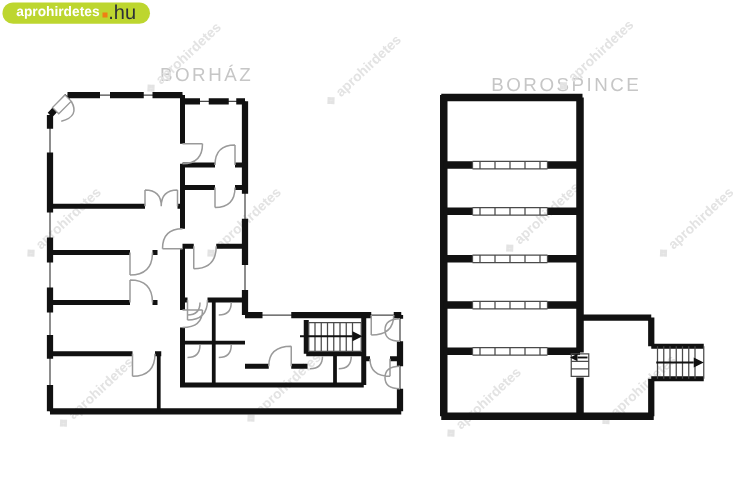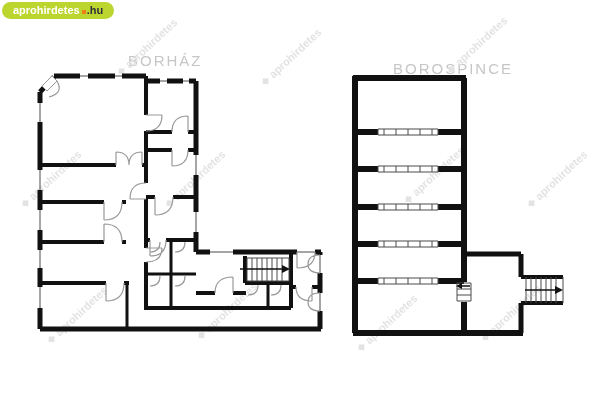--- a/index.html
+++ b/index.html
@@ -4,21 +4,21 @@
 <style>
   html,body{margin:0;padding:0;background:#fff;}
   .stage{position:relative;width:600px;height:400px;background:var(--background);
          overflow:hidden;font-family:"Liberation Sans",sans-serif;}
   
   .logo{position:absolute;left:2px;top:2px;height:17px;background:var(--logo-green);
         border-radius:9px;display:flex;align-items:center;padding:0 11px;}
   .logo .brand{color:var(--logo-text);font-size:11px;font-weight:bold;line-height:17px;}
   .logo .dot{width:4px;height:4px;background:var(--logo-orange);display:inline-block;
              margin:2px 1px 0 2px;}
-  .logo .tld{color:var(--logo-dark);font-size:11px;font-weight:bold;line-height:17px;}
+  .logo .tld{color:var(--logo-dark);font-size:16px;font-weight:normal;line-height:17px;}
   
   .plan-title{position:absolute;color:var(--title-text);font-weight:normal;font-size:15px;
               letter-spacing:2px;white-space:nowrap;margin-left:44px;}
   #title-borhaz{left:84px;top:52px;}
   #title-borospince{left:349px;top:60px;}
   
   .wm{position:absolute;color:var(--watermark-text);font-size:11px;font-weight:bold;
       white-space:nowrap;transform:rotate(-43deg);transform-origin:0 50%;}
   .wm .g{margin-right:3px;font-size:10px;}
   

